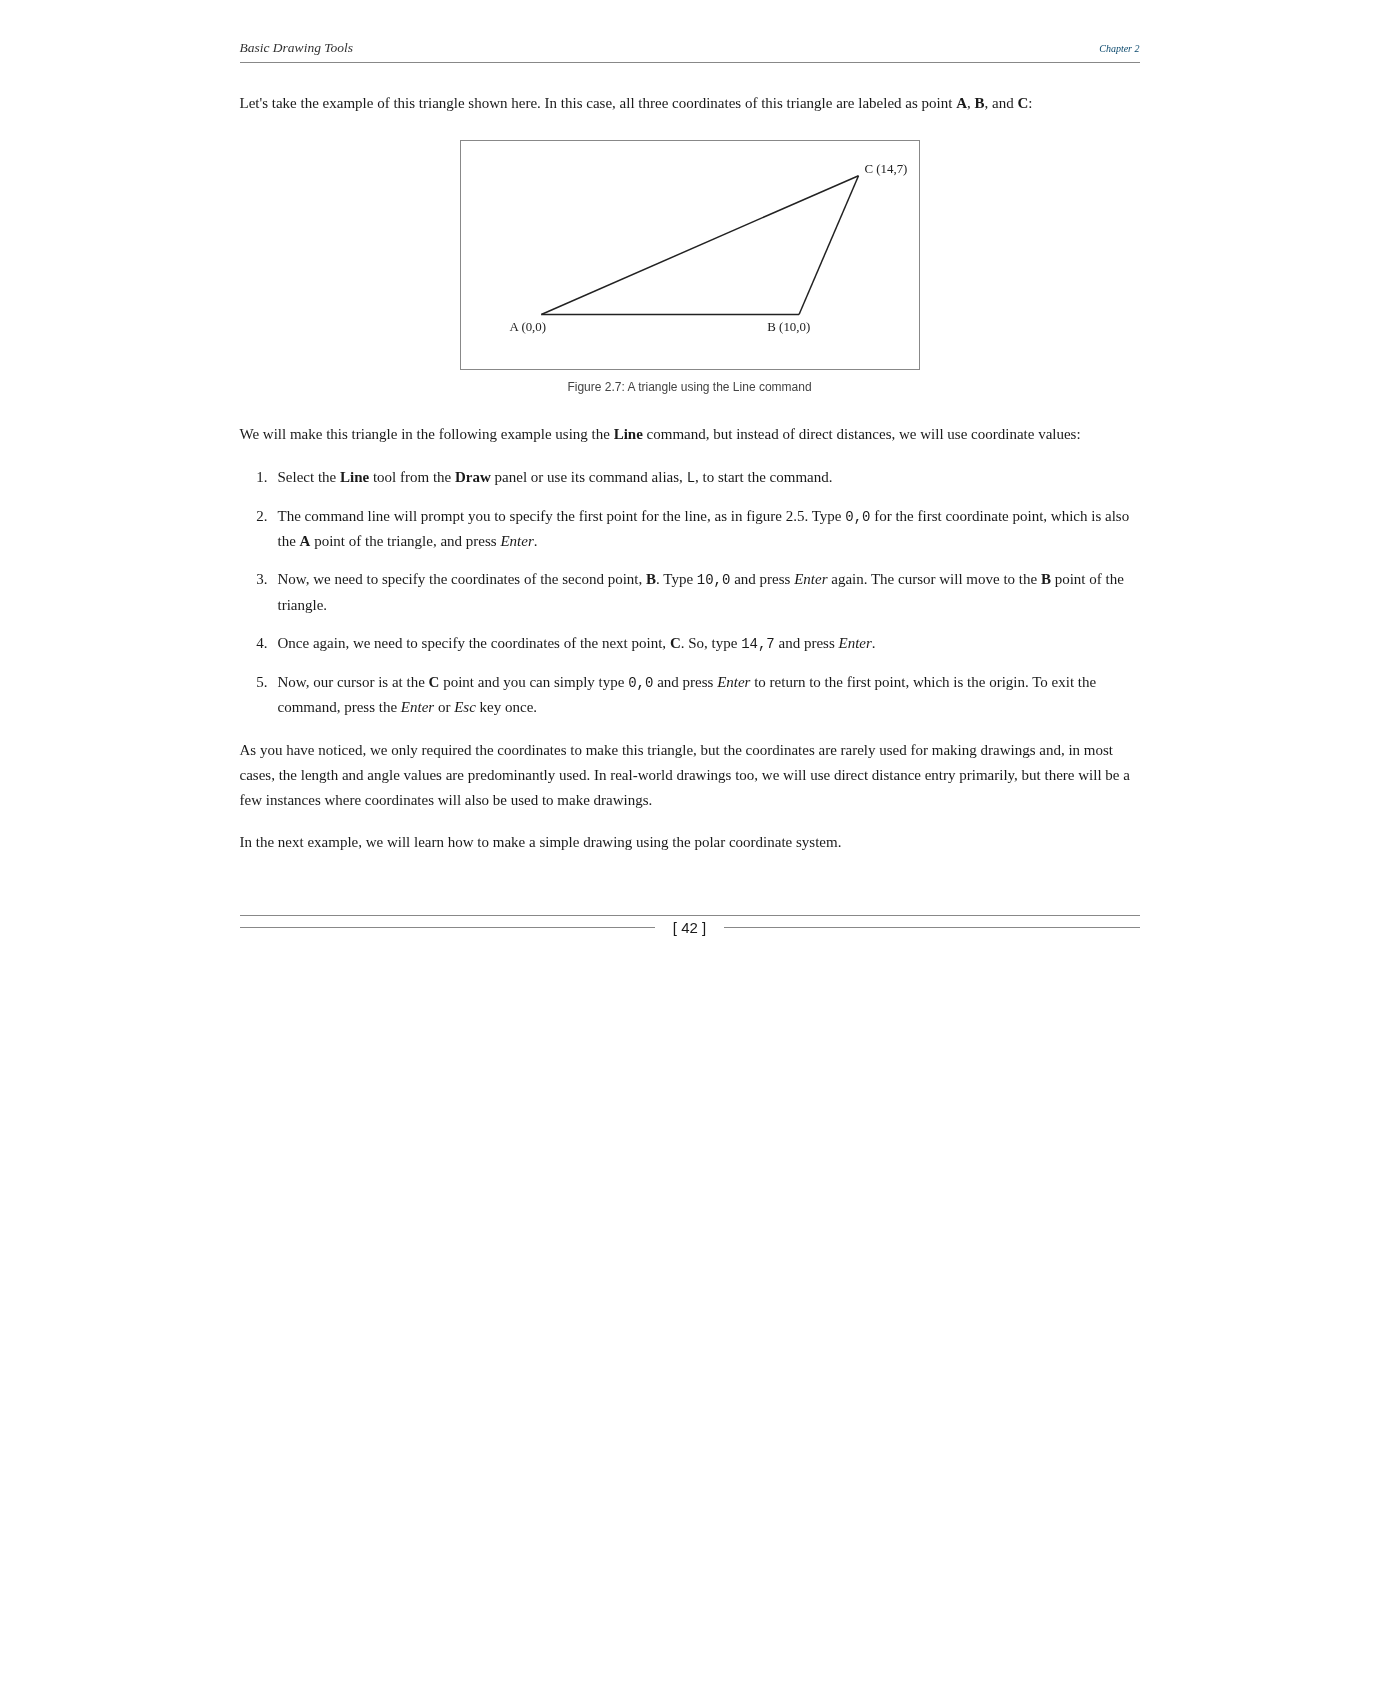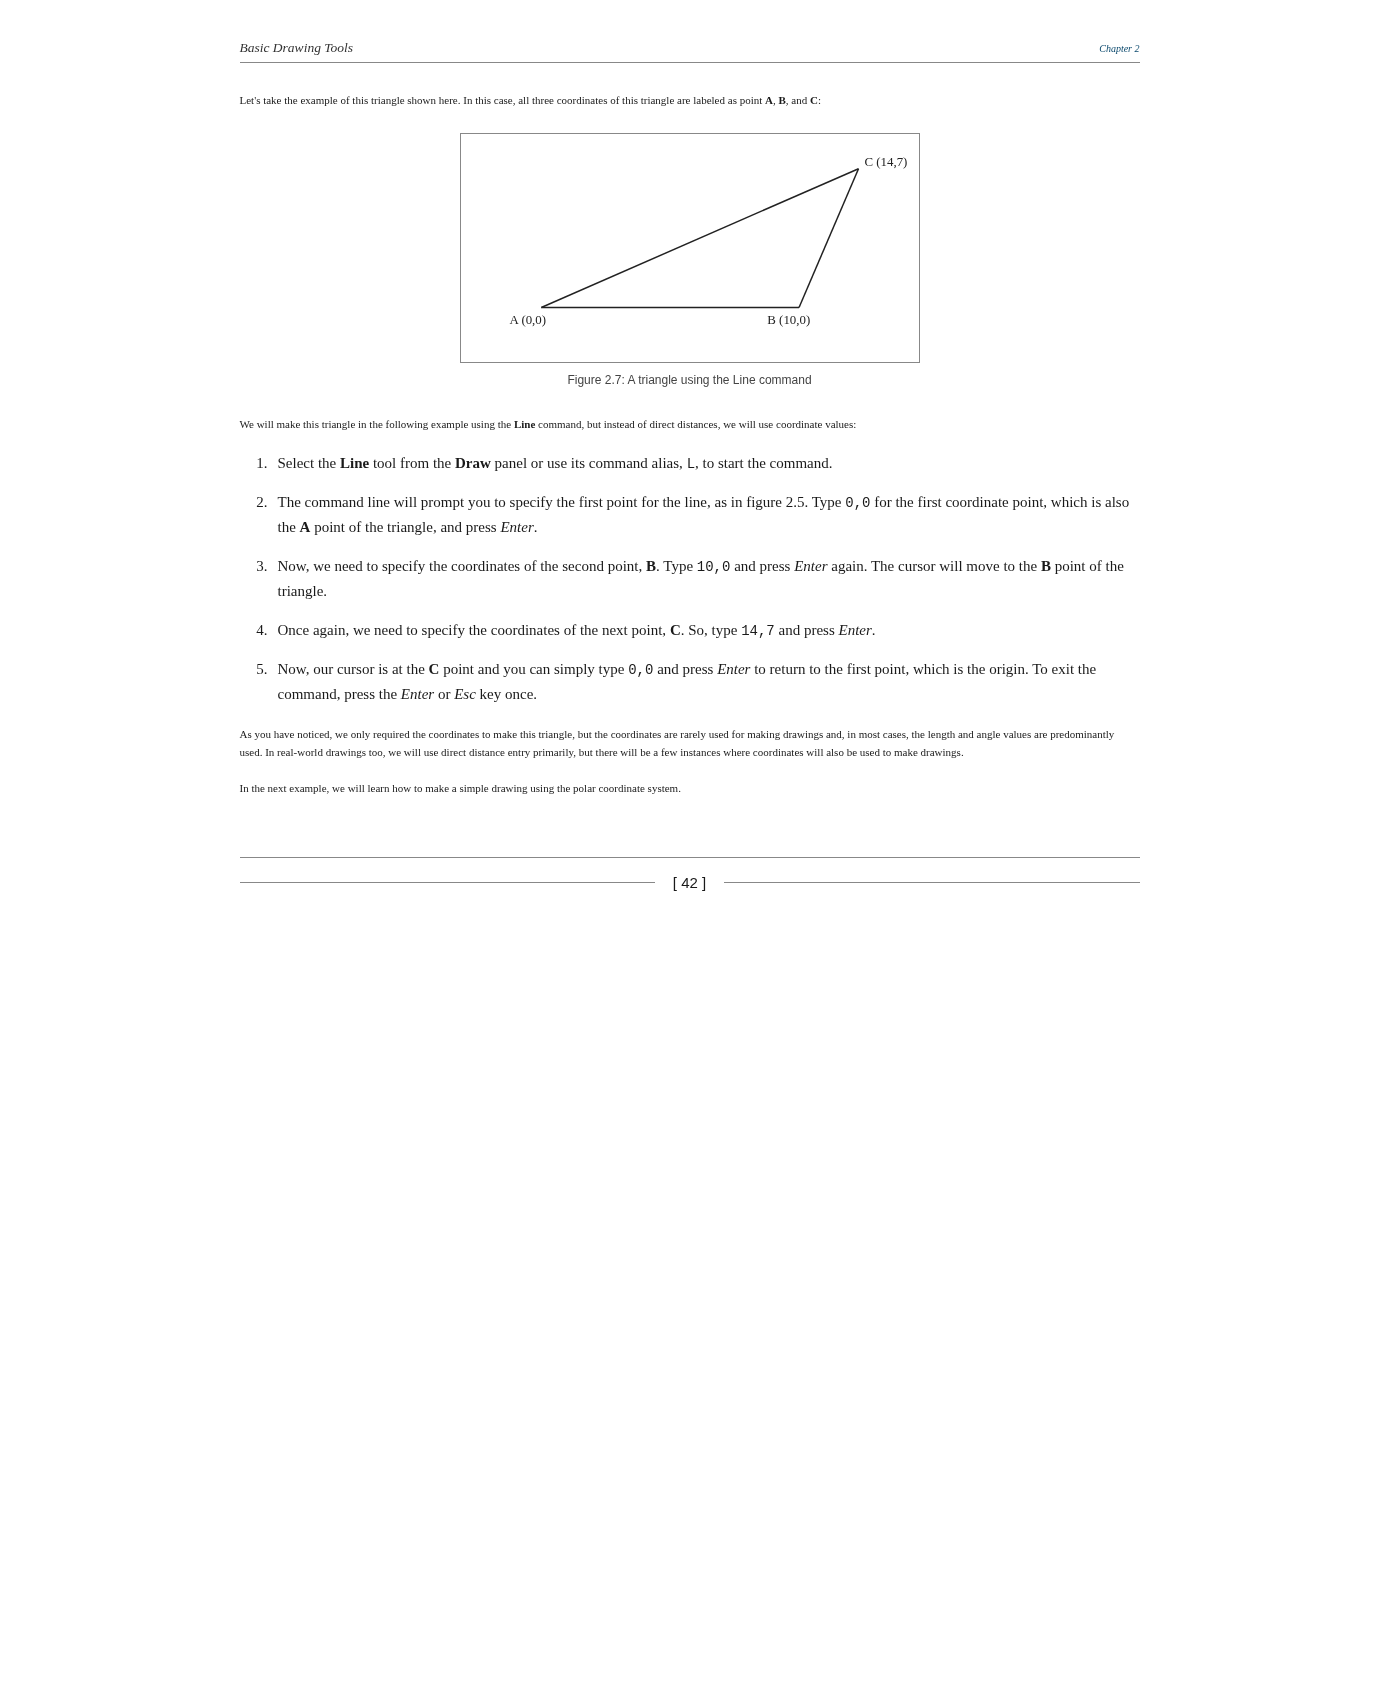--- a/index.html
+++ b/index.html
@@ -47,21 +47,21 @@
       font-size: 28px;
       font-weight: bold;
       margin-bottom: 16px;
       color: #000;
       border-bottom: 2px solid #000;
       padding-bottom: 8px;
     }
 
     
     .body-text {
-      font-size: 11px;
+      font-size: 15px;
       line-height: 1.65;
       margin-bottom: 18px;
       color: #1a1a1a;
     }
 
     
     .figure-container {
       display: flex;
       flex-direction: column;
       align-items: center;
@@ -129,21 +129,21 @@
     }
 
     
     .page-footer {
       display: flex;
       align-items: center;
       justify-content: center;
       gap: 0;
       margin-top: 60px;
       border-top: 1px solid #888;
-      padding-top: 16px;
+      padding-top: 3px;
     }
 
     .footer-line {
       flex: 1;
       height: 1px;
       background: #888;
     }
 
     .footer-page-num {
       font-size: 15px;

